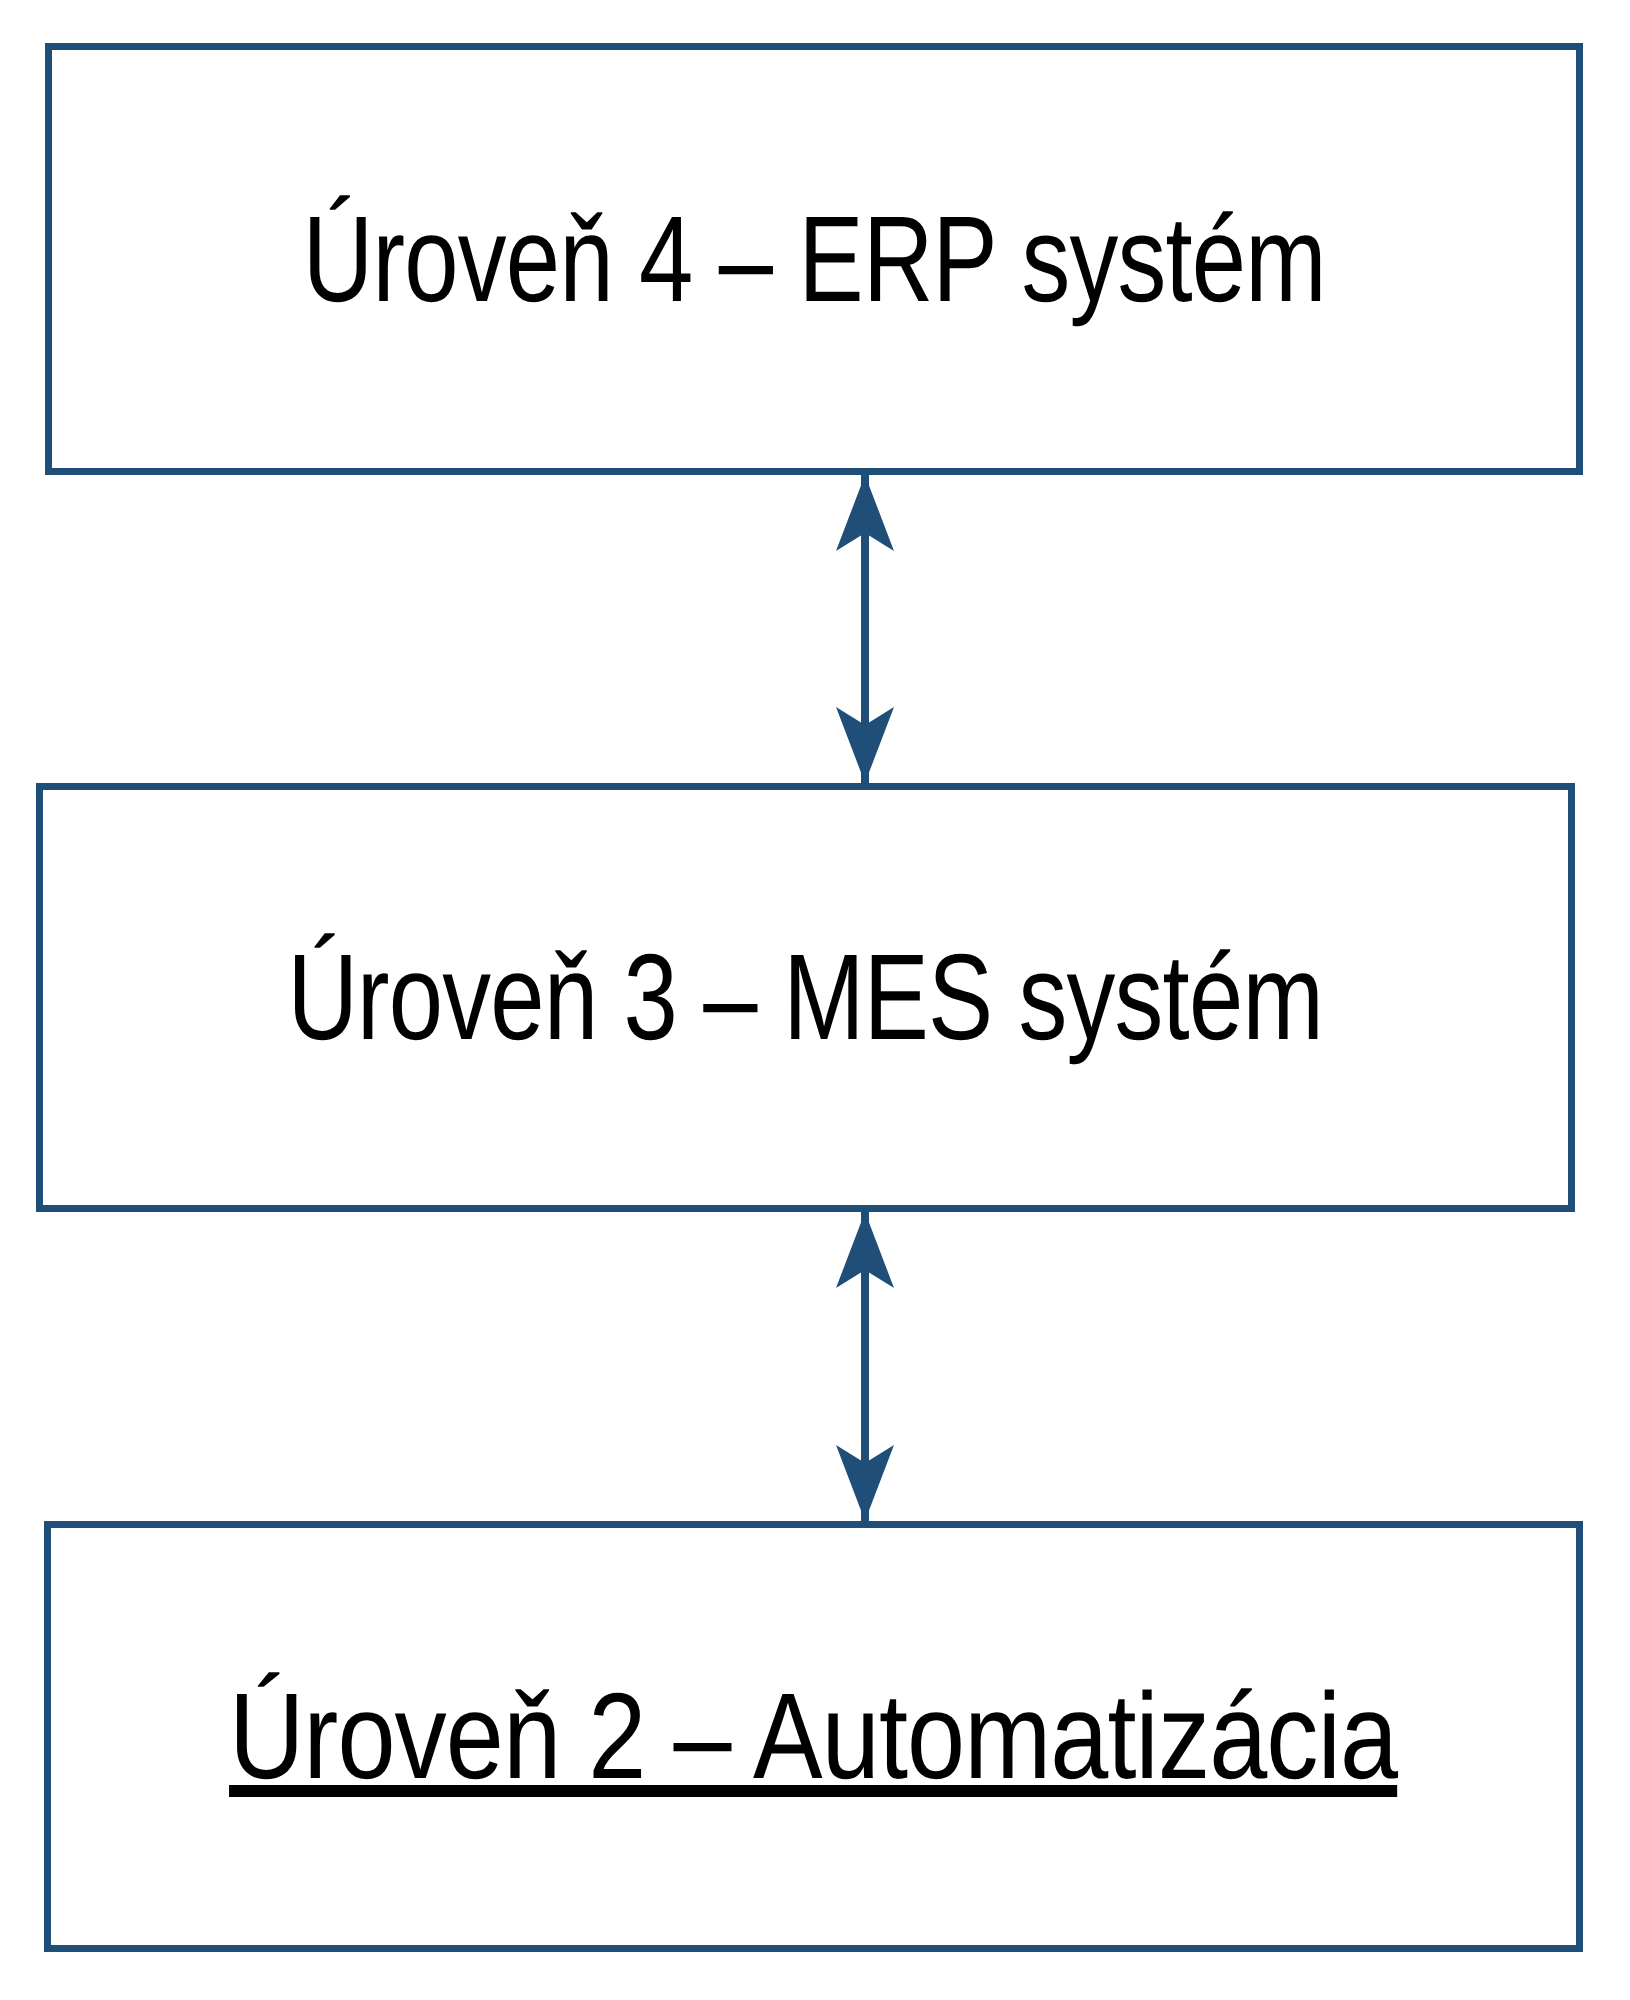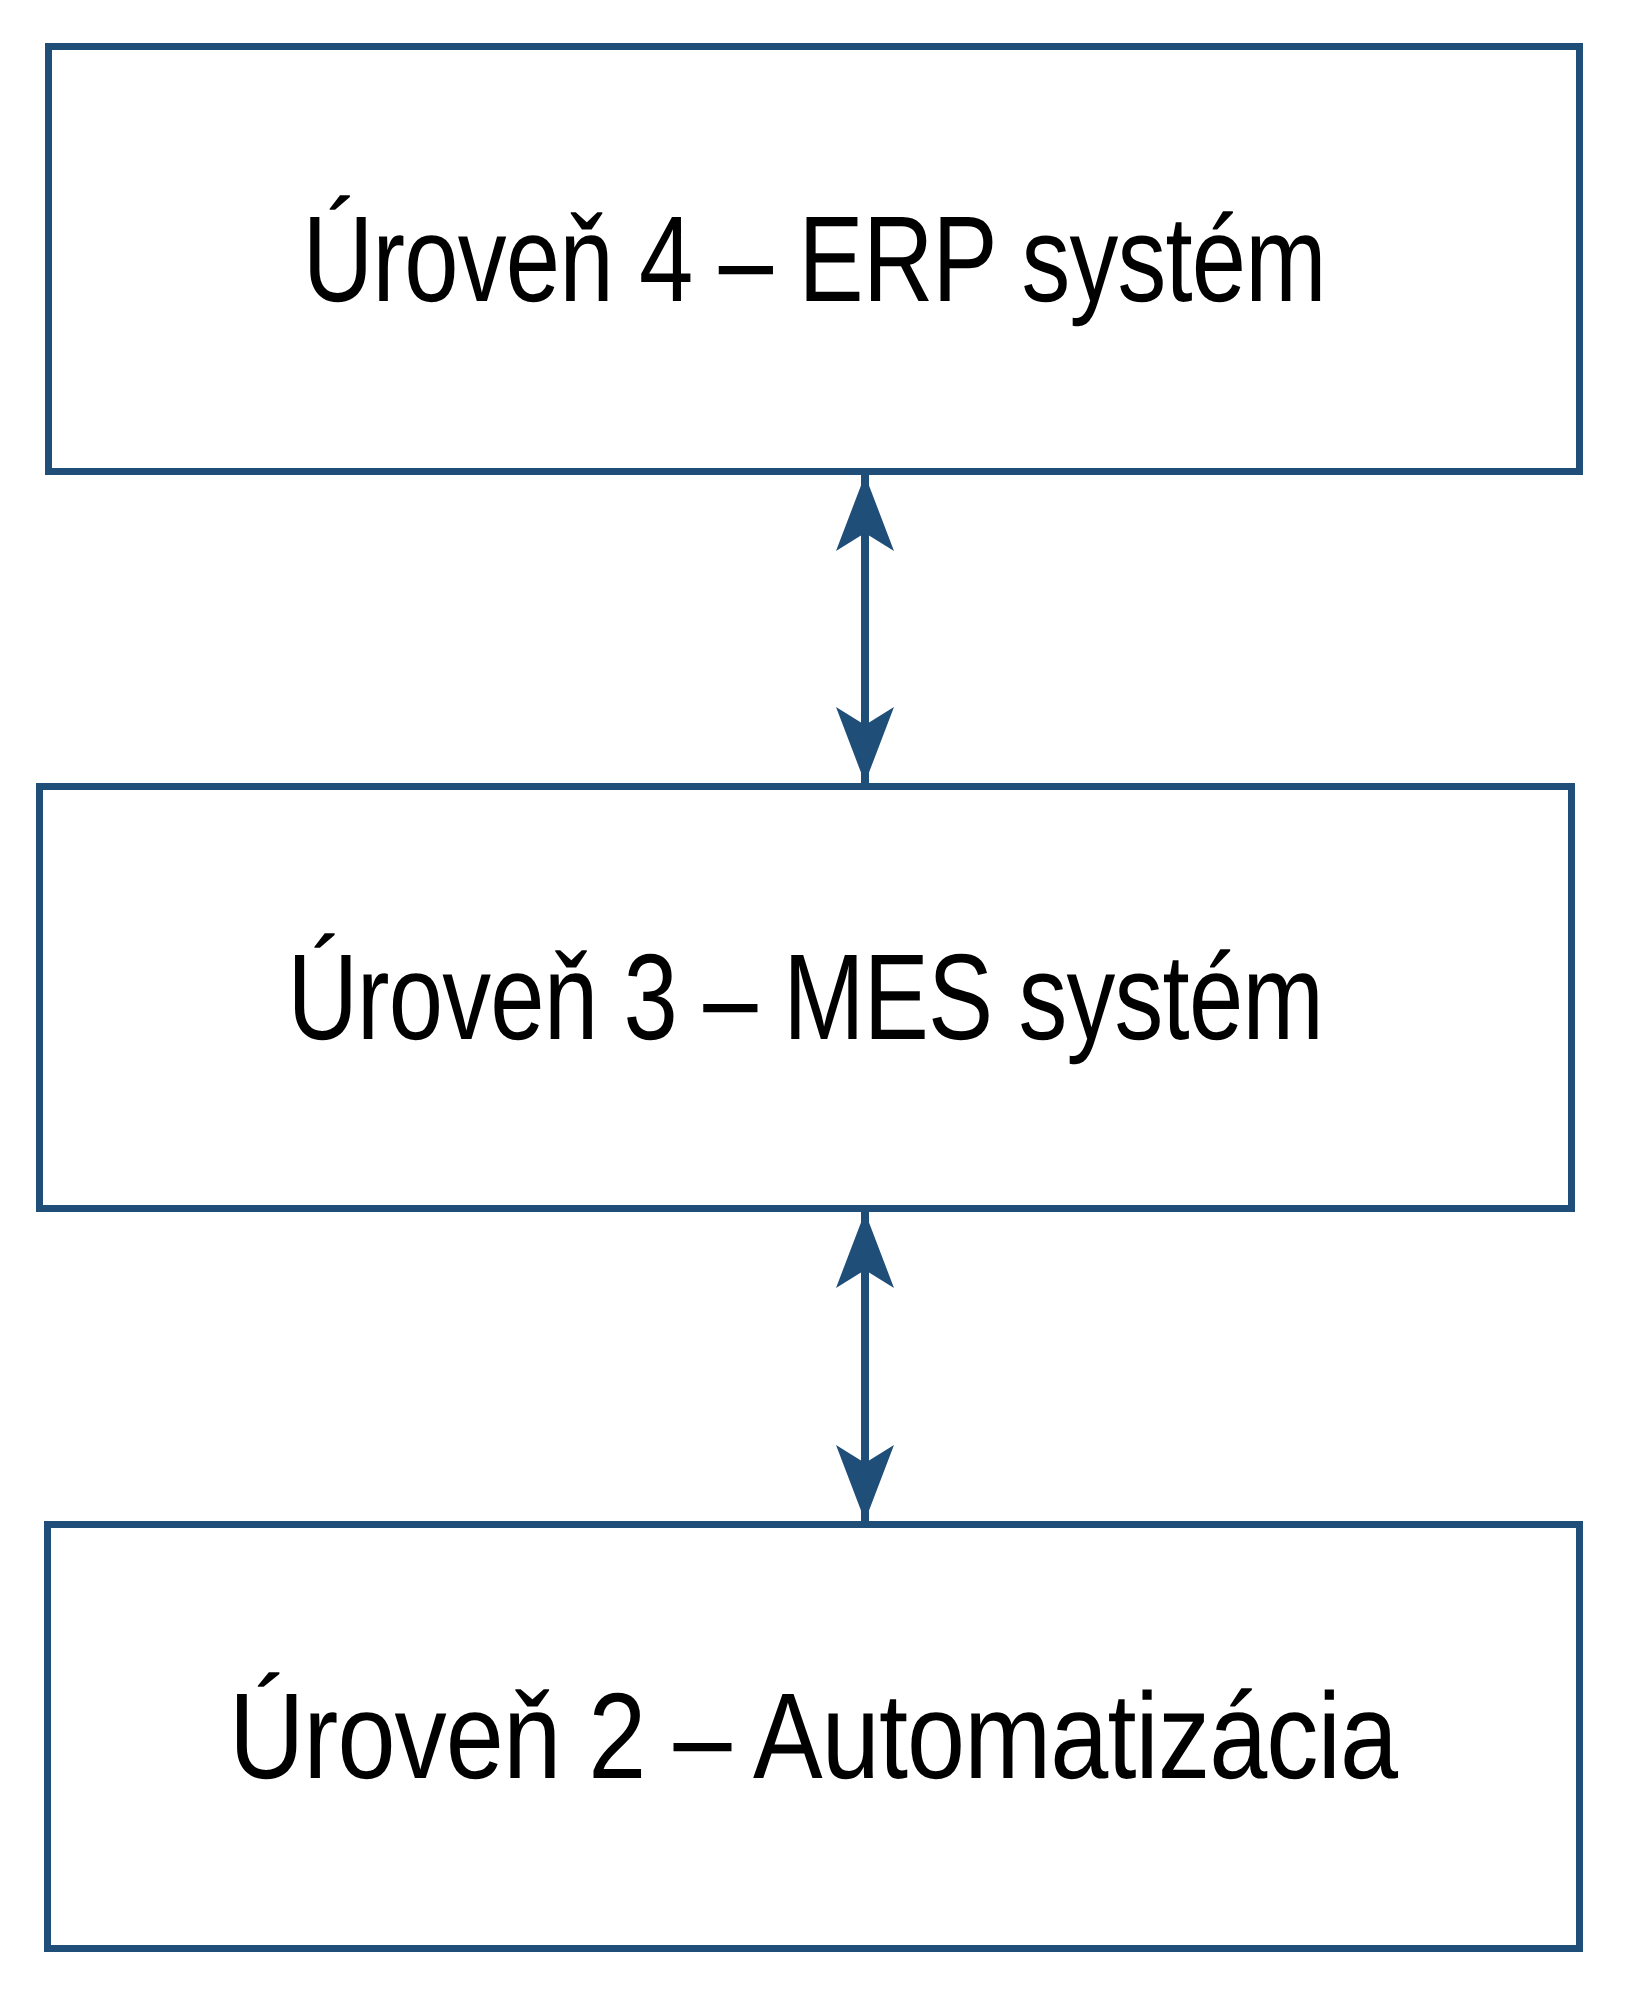--- a/index.html
+++ b/index.html
@@ -22,21 +22,21 @@
     position: absolute;
     box-sizing: border-box;
     background: #ffffff;
     border: 7px solid #1F4E79;
     display: flex;
     align-items: center;
     justify-content: center;
   }
   .level-box.box-1 { left: 45px;  top: 43px;   width: 1538px; height: 432px; }
   .level-box.box-2 { left: 36px;  top: 783px;  width: 1539px; height: 429px; }
-  .level-box.box-3 { left: 44px;  top: 1521px; width: 1539px; height: 431px; }
+  .level-box.box-3 { left: 44px;  top: 1521px; width: 1539px; height: 431px; text-decoration: underline; }
 
   .level-label {
     color: #000000;
     font-family: "Liberation Sans", "DejaVu Sans", sans-serif;
     font-weight: 400;
     font-size: 122px;
     line-height: 1.05;
     white-space: nowrap;
     letter-spacing: -1px;
     transform: scaleX(0.80);

